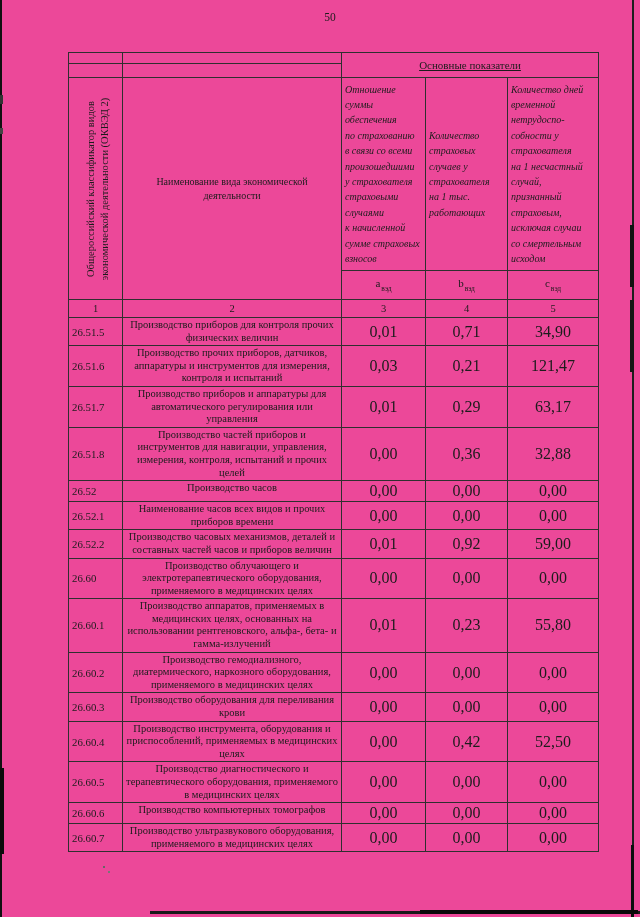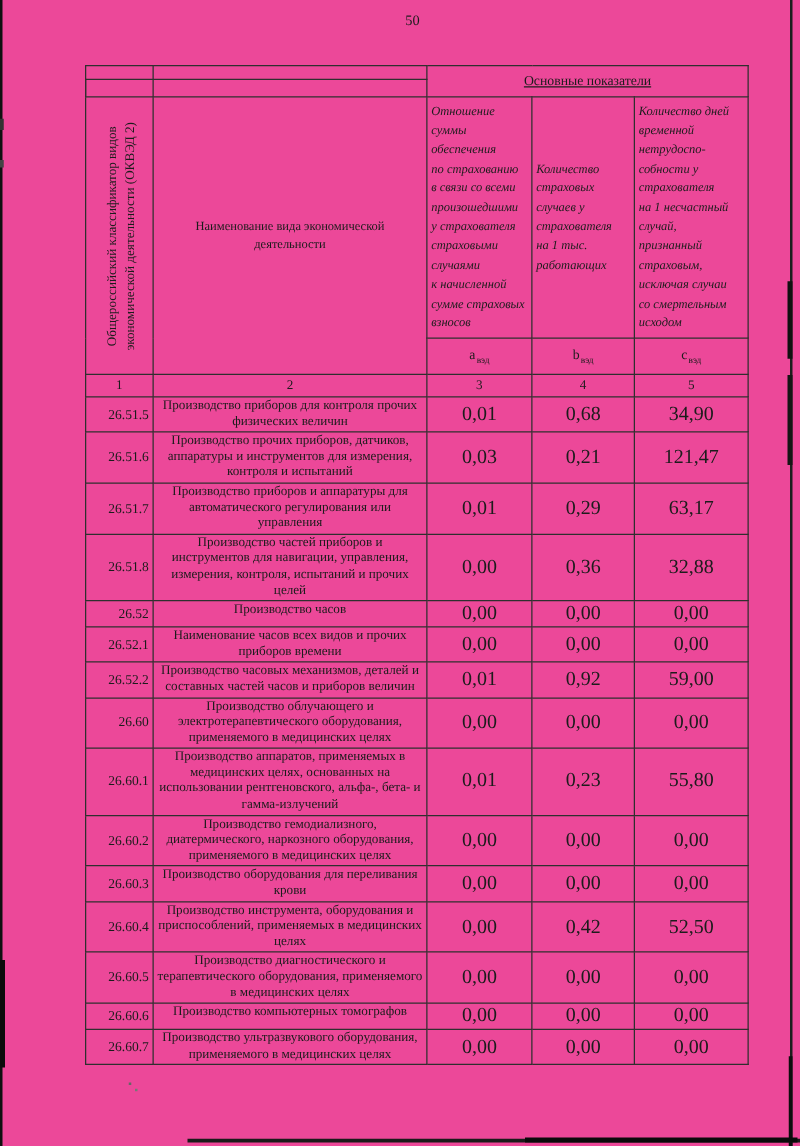--- a/index.html
+++ b/index.html
@@ -62,21 +62,21 @@
   .var-cell {
     height: 26px; text-align: center; vertical-align: middle;
     font-size: 11px;
   }
   .var-sub { font-size: 7.5px; vertical-align: sub; margin-left: 1px; }
   .num-cell {
     height: 15px; text-align: center; vertical-align: middle;
     font-size: 10.5px; line-height: 11px; padding: 0 3px;
   }
   .cell-code {
-    text-align: right; vertical-align: middle;
+    text-align: left; vertical-align: middle;
     font-size: 10.8px;
   }
   .cell-name {
     text-align: center; vertical-align: top;
     font-size: 10.5px; line-height: 12.6px;
   }
   .cell-val {
     text-align: center; vertical-align: middle;
     font-size: 16px;
   }
@@ -170,21 +170,21 @@
           <td class="num-cell">3</td>
           <td class="num-cell">4</td>
           <td class="num-cell">5</td>
         </tr>
       </tbody>
       <tbody>
           <tr>
             <td class="cell-code">26.51.5</td>
             <td class="cell-name">Производство приборов для контроля прочих физических величин</td>
             <td class="cell-val">0,01</td>
-            <td class="cell-val">0,68</td>
+            <td class="cell-val">0,71</td>
             <td class="cell-val">34,90</td>
           </tr>
           <tr>
             <td class="cell-code">26.51.6</td>
             <td class="cell-name">Производство прочих приборов, датчиков, аппаратуры и инструментов для измерения, контроля и испытаний</td>
             <td class="cell-val">0,03</td>
             <td class="cell-val">0,21</td>
             <td class="cell-val">121,47</td>
           </tr>
           <tr>

